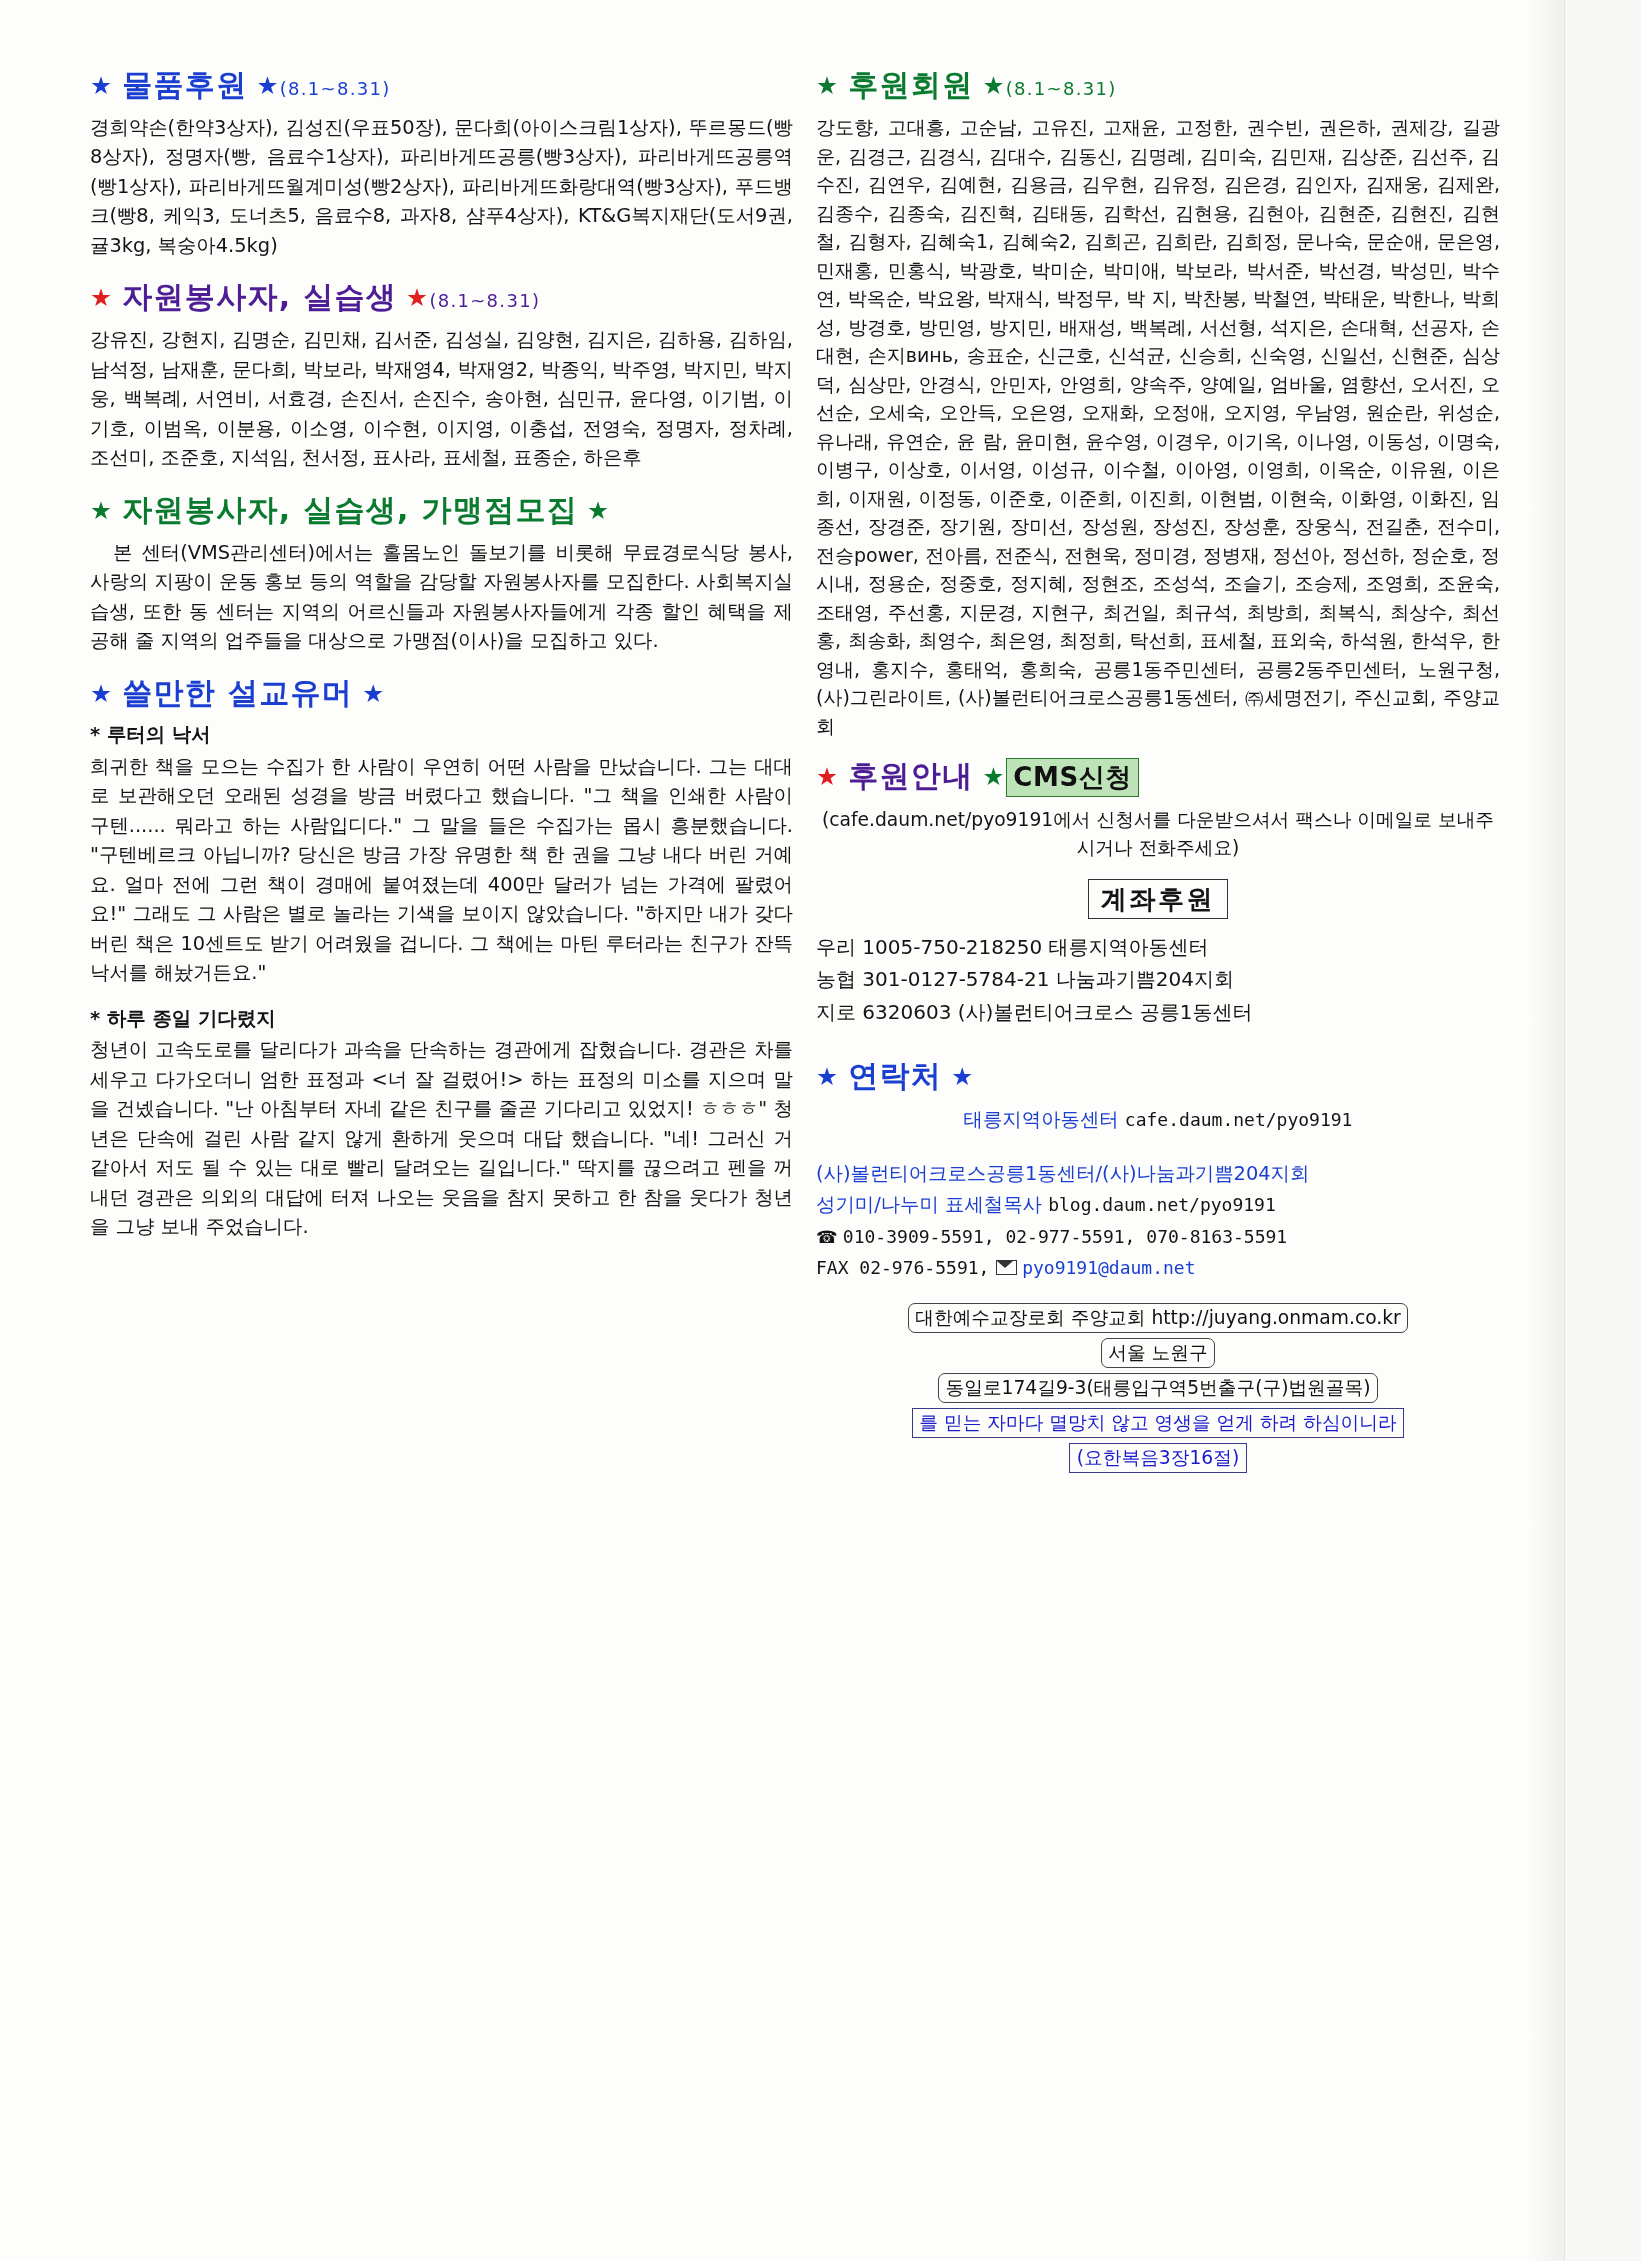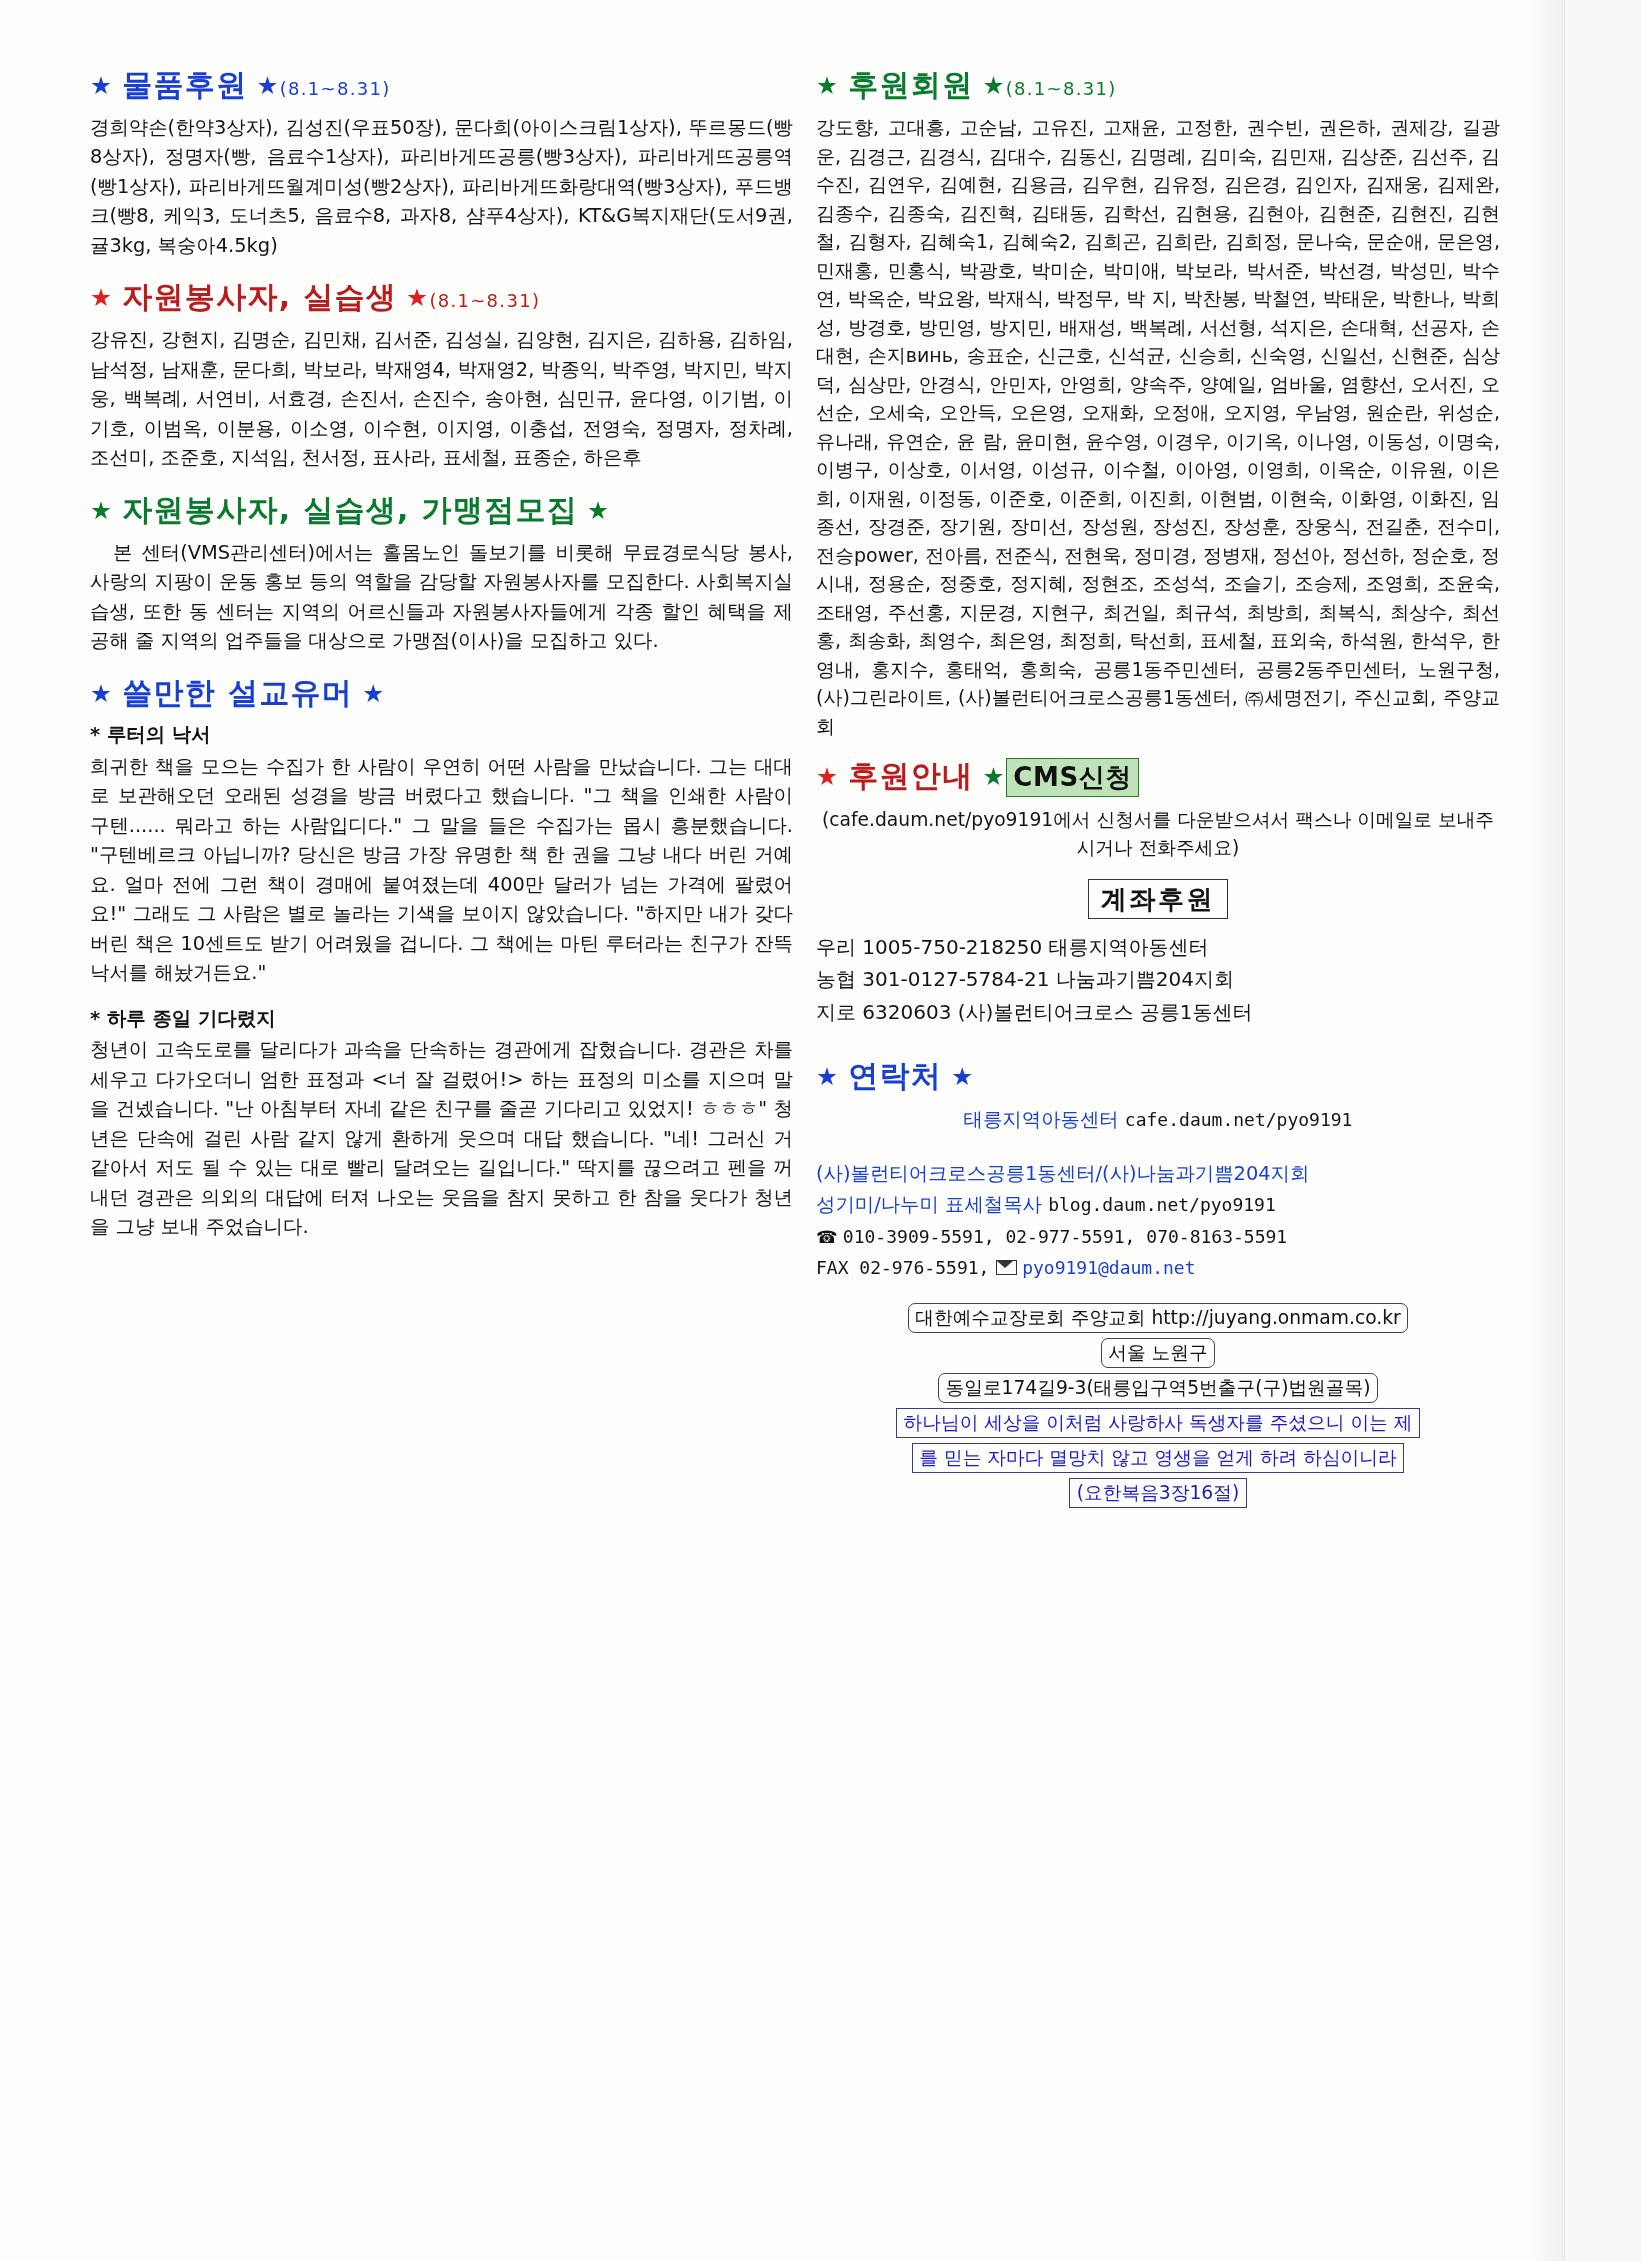--- a/index.html
+++ b/index.html
@@ -43,21 +43,21 @@
     letter-spacing: 1.3px;
     margin: 0 0 9px 0;
     line-height: 1.3;
   }
   .sec-head .star { font-size: 24.5px; vertical-align: 1.3px; }
   .sec-head .ttl { font-size: 30px; margin: 0 9px; }
   .sec-head .dates { font-size: 18px; font-weight: normal; }
 
   .blue  { color: #1a3fd0; }
   .green { color: #0a7a2e; }
-  .red   { color: #b91c1c; }
+  .red   { color: #4c1d95; }
   .star-red   { color: #e02020; }
   .star-blue  { color: #1a3fd0; }
   .star-green { color: #0a7a2e; }
 
   .body-text {
     font-size: 19.4px;
     line-height: 1.52;
     text-align: justify;
     margin: 0 0 17px 0;
     word-break: break-all;
@@ -230,18 +230,17 @@
   </p>
   <p class="contact-line">
     <span class="mono">FAX 02-976-5591,</span>
     <span class="mail-icon"></span><span class="mono contact-blue">pyo9191@daum.net</span>
   </p>
 
   <div class="footer-block">
     <div><span class="boxline dark">대한예수교장로회 주양교회 http://juyang.onmam.co.kr</span></div>
     <div><span class="boxline dark">서울 노원구</span></div>
     <div><span class="boxline dark">동일로174길9-3(태릉입구역5번출구(구)법원골목)</span></div>
-    <div><span class="boxline blue-txt">하나님이 세상을 이처럼 사랑하사 독생자를 주셨으니 이는 제</span></div>
     <div><span class="boxline blue-txt">를 믿는 자마다 멸망치 않고 영생을 얻게 하려 하심이니라</span></div>
     <div><span class="boxline blue-txt">(요한복음3장16절)</span></div>
   </div>
 </div>
 
 
 </body></html>

